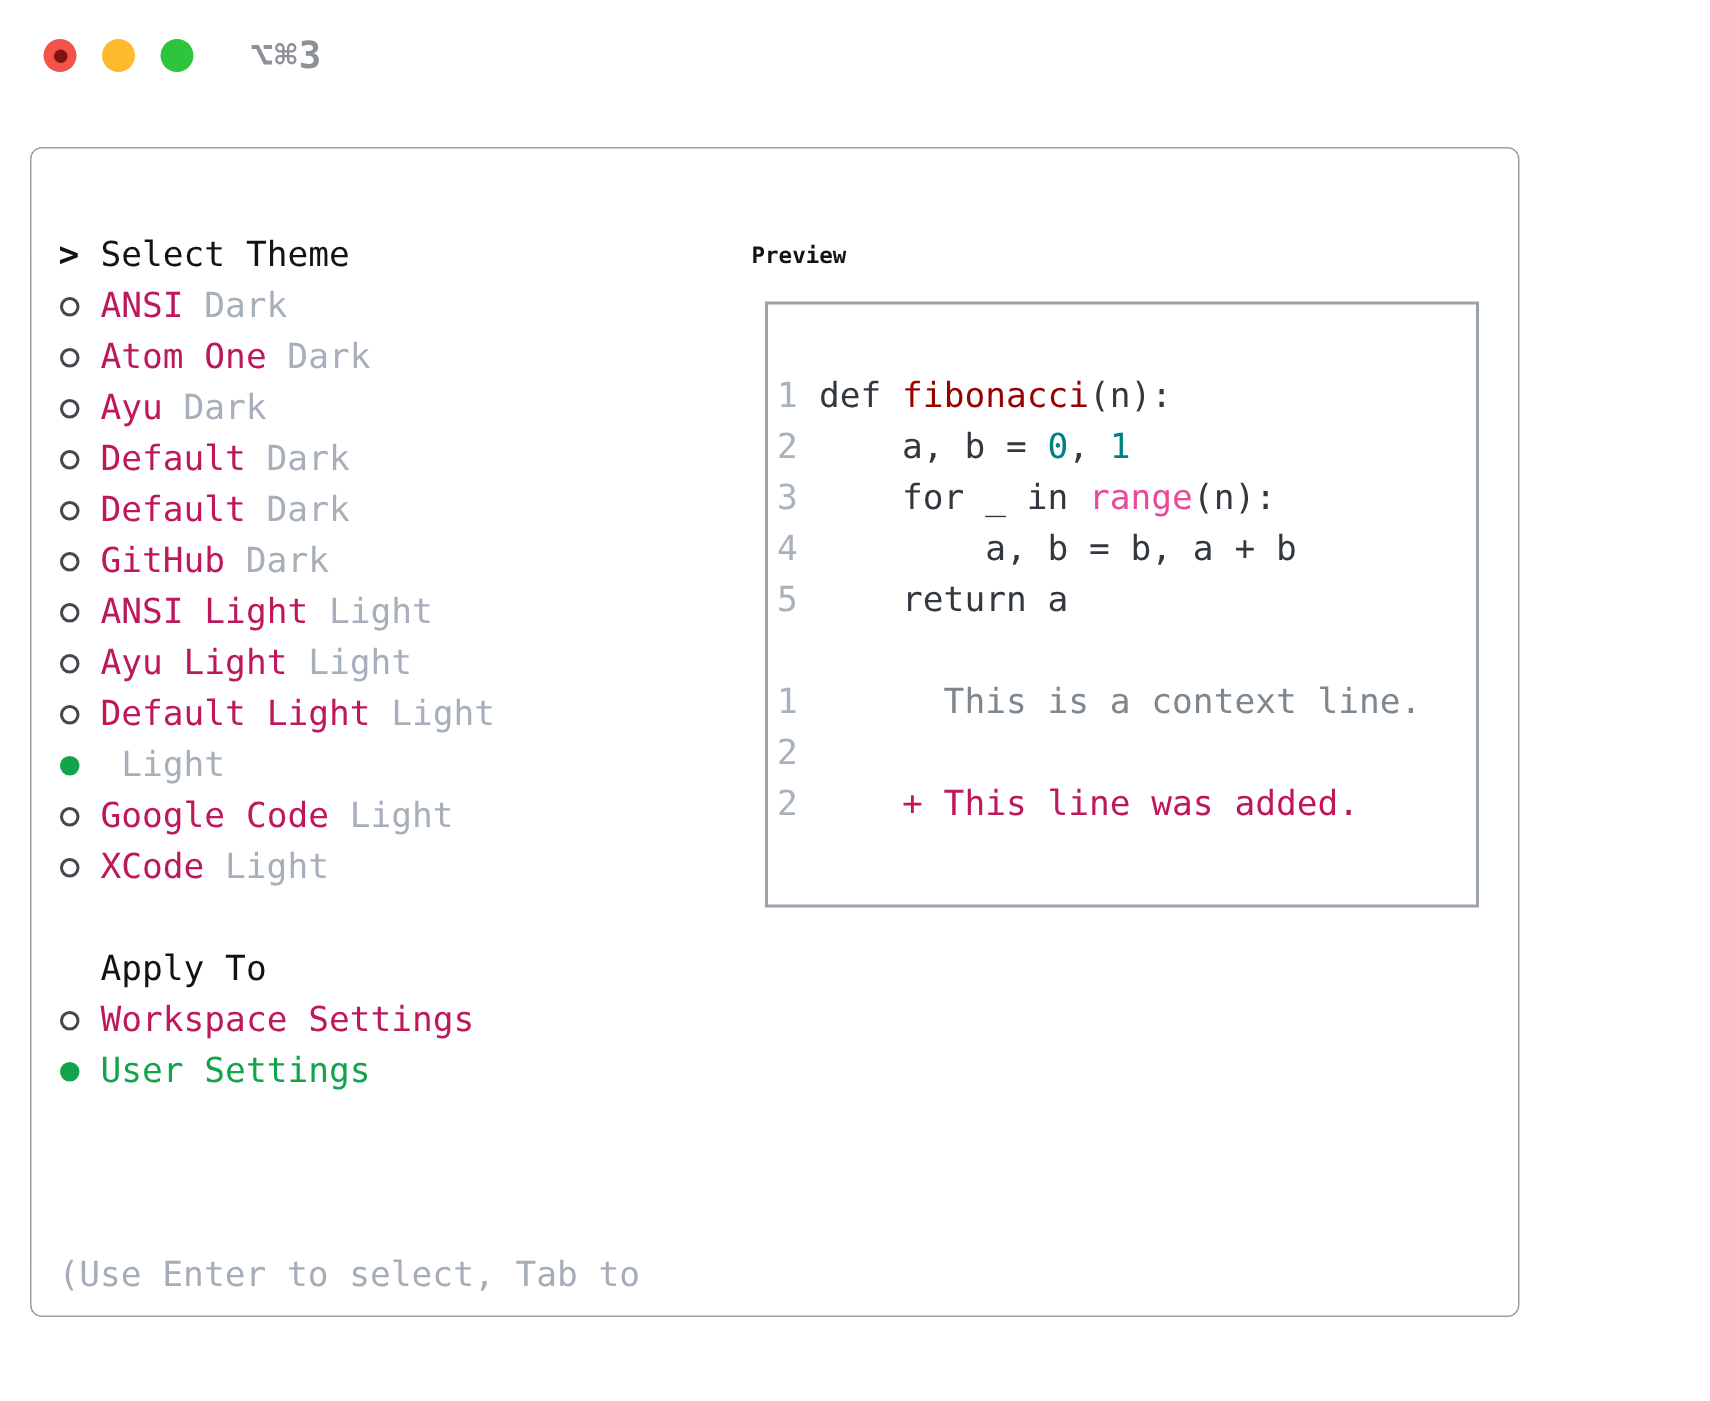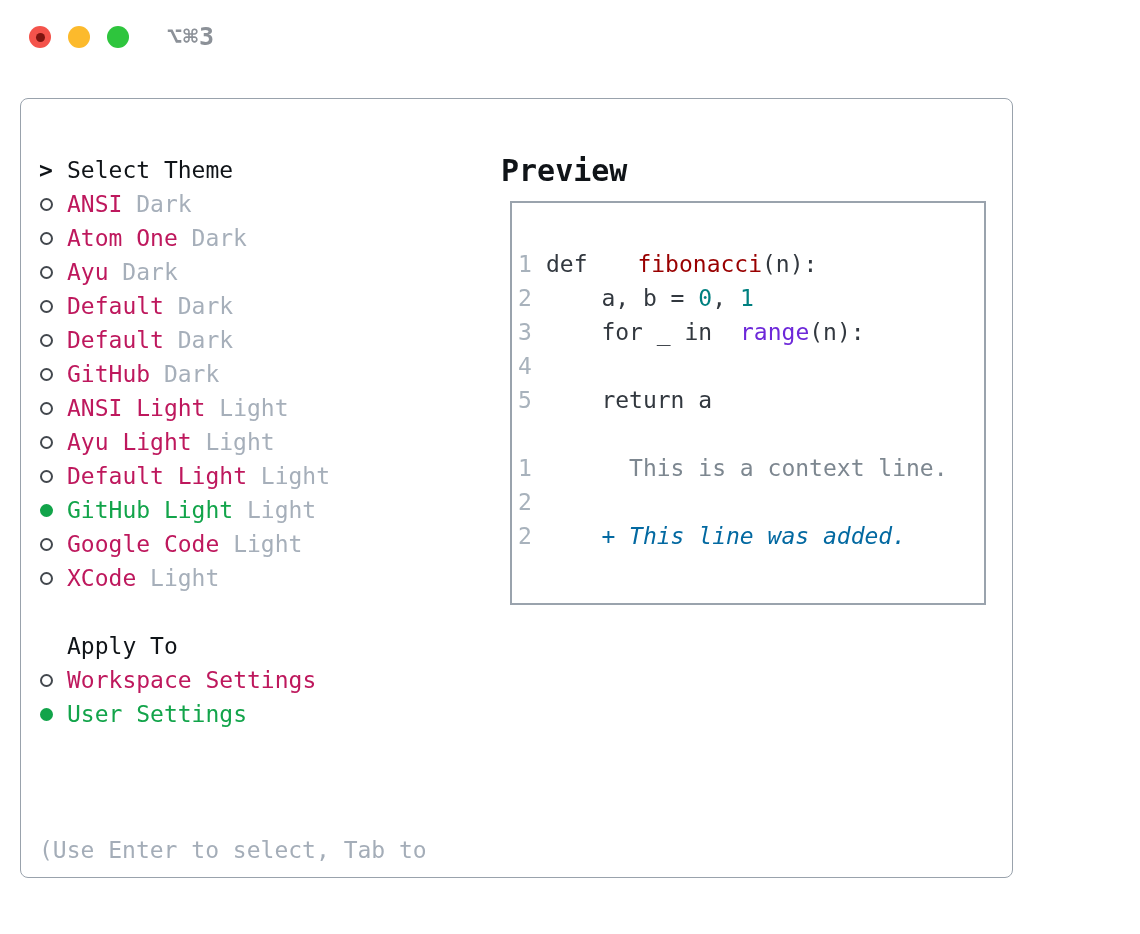--- a/index.html
+++ b/index.html
@@ -42,39 +42,39 @@
   .prompt { color: #101418; font-weight: bold; }
   .h { color: #101418; font-weight: normal; }
   .radio { width: 13px; height: 13px; border: 2px solid #43484e; border-radius: 50%; box-sizing: border-box; margin-left: 1px; }
   .radio.sel { background: #12a44a; border-color: #12a44a; }
   .tname { color: #be185d; }
   .tname.sel { color: #12a44a; }
   .badge { color: #a6afba; margin-left: 13.8px; }
   .spacer { height: 34px; }
   .help { color: #a4adb8; font-size: 23px; line-height: 34px; white-space: pre; }
   
-  .preview-title { position: absolute; left: 480px; top: 54px; height: 34px; display: flex; align-items: center; font-size: 30px; font-weight: bold; color: #101418; }
+  .preview-title { position: absolute; left: 480px; top: 54px; height: 34px; display: flex; align-items: center; font-size: 15px; font-weight: bold; color: #101418; }
   .preview-box {
     position: absolute; left: 489px; top: 102px;
     width: 476px; height: 404px;
     border: 2px solid #9aa3ad; box-sizing: border-box;
     background: #ffffff; overflow: hidden;
   }
   .code { padding: 44px 0 0 6px; }
   .cline { display: flex; height: 34px; align-items: center; font-size: 23px; }
   .lnum { width: 28px; flex: none; color: #a8b2bc; white-space: pre; }
   .segs { white-space: pre; }
   .seg-pl { color: #32383f; }
   .seg-kw { color: #32383f; }
-  .seg-fn { color: #990000; margin-left: 36px; }
+  .seg-fn { color: #990000; }
   .seg-nu { color: #008080; }
-  .seg-bi { color: #6d28d9; margin-left: 14px; }
+  .seg-bi { color: #ec4899; }
   .seg-ctx { color: #7d8790; }
   .seg-del { color: #cb301c; }
-  .seg-add { color: #0369a1; font-style: italic; }
+  .seg-add { color: #be185d; }
 </style>
 </head>
 <body>
 
 <div class="window">
   <div class="titlebar">
     <div class="lights">
       <span class="light red">
           <span class="dot"></span>
         </span>
@@ -95,21 +95,21 @@
       <div id="themes">
           <div class="row"><span class="marker"><span class="radio"></span></span><span class="tname">ANSI</span><span class="badge">Dark</span></div>
           <div class="row"><span class="marker"><span class="radio"></span></span><span class="tname">Atom One</span><span class="badge">Dark</span></div>
           <div class="row"><span class="marker"><span class="radio"></span></span><span class="tname">Ayu</span><span class="badge">Dark</span></div>
           <div class="row"><span class="marker"><span class="radio"></span></span><span class="tname">Default</span><span class="badge">Dark</span></div>
           <div class="row"><span class="marker"><span class="radio"></span></span><span class="tname">Default</span><span class="badge">Dark</span></div>
           <div class="row"><span class="marker"><span class="radio"></span></span><span class="tname">GitHub</span><span class="badge">Dark</span></div>
           <div class="row"><span class="marker"><span class="radio"></span></span><span class="tname">ANSI Light</span><span class="badge">Light</span></div>
           <div class="row"><span class="marker"><span class="radio"></span></span><span class="tname">Ayu Light</span><span class="badge">Light</span></div>
           <div class="row"><span class="marker"><span class="radio"></span></span><span class="tname">Default Light</span><span class="badge">Light</span></div>
-          <div class="row"><span class="marker"><span class="radio sel"></span></span><span class="tname sel">GitHub Light</span><span class="badge">Light</span></div>
+          <div class="row"><span class="marker"><span class="radio sel"></span></span><span class="badge">Light</span></div>
           <div class="row"><span class="marker"><span class="radio"></span></span><span class="tname">Google Code</span><span class="badge">Light</span></div>
           <div class="row"><span class="marker"><span class="radio"></span></span><span class="tname">XCode</span><span class="badge">Light</span></div>
         </div>
 
       <div class="row spacer"></div>
 
       <div class="row">
         <span class="marker"></span>
         <span class="h">Apply To</span>
       </div>
@@ -138,20 +138,21 @@
           <div class="cline">
             <span class="lnum">2</span>
             <span class="segs"><span class="seg-pl">    a, b = </span><span class="seg-nu">0</span><span class="seg-pl">, </span><span class="seg-nu">1</span></span>
           </div>
           <div class="cline">
             <span class="lnum">3</span>
             <span class="segs"><span class="seg-pl">    for _ in </span><span class="seg-bi">range</span><span class="seg-pl">(n):</span></span>
           </div>
           <div class="cline">
             <span class="lnum">4</span>
+            <span class="segs"><span class="seg-pl">        a, b = b, a + b</span></span>
           </div>
           <div class="cline">
             <span class="lnum">5</span>
             <span class="segs"><span class="seg-pl">    return a</span></span>
           </div>
           <div class="cline">
             <span class="lnum"></span>
             <span class="segs"></span>
           </div>
           <div class="cline">

